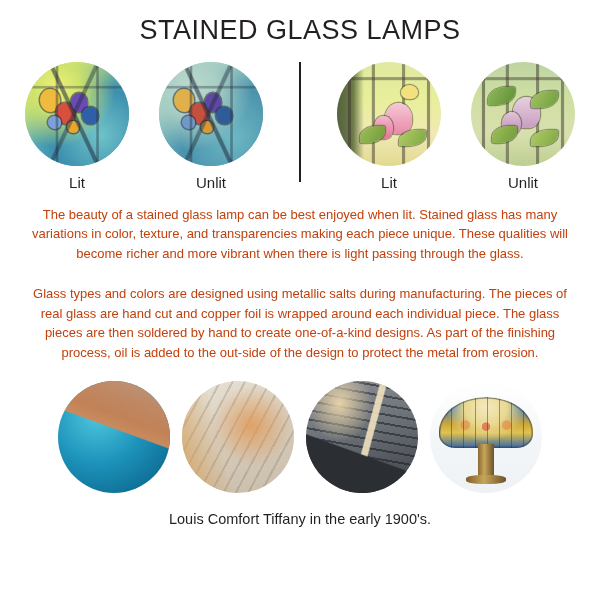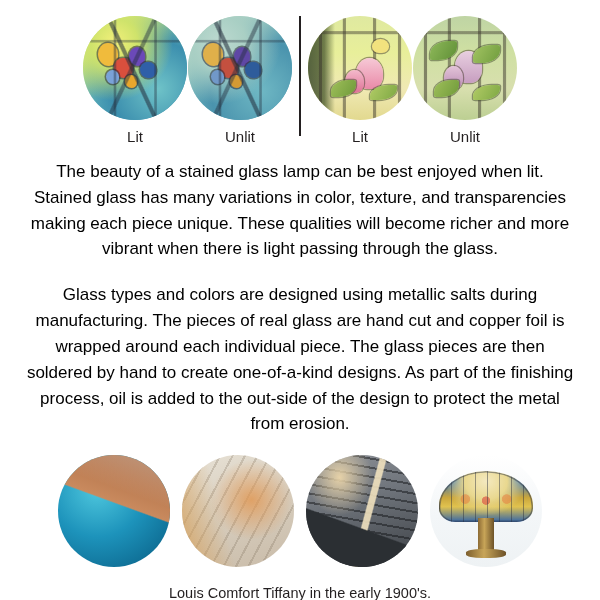--- a/index.html
+++ b/index.html
@@ -28,21 +28,21 @@
     color: #231f20;
     margin: 16px 0 0 0;
     line-height: 1.1;
   }
 
   
   .circle-row {
     display: flex;
     justify-content: center;
     align-items: flex-start;
-    gap: 1px;
+    gap: 30px;
     margin-top: 16px;
     position: relative;
   }
   .cell {
     width: 104px;
     display: flex;
     flex-direction: column;
     align-items: center;
   }
   .circ {
@@ -129,24 +129,24 @@
     box-shadow: 0 0 0 1.2px rgba(70,60,45,.5);
   }
   .leaf {
     position: absolute;
     border-radius: 70% 10% 70% 10%;
     box-shadow: 0 0 0 1.2px rgba(60,70,40,.5);
   }
 
   
   .para {
-    font-size: 17px;
+    font-size: 13px;
     line-height: 1.52;
     text-align: center;
-    color: #000000;
+    color: #c2410c;
     margin: 16px auto;
     width: 548px;
   }
   .p1 { margin-top: 14px; }
   .p2 { margin-top: 20px; }
 
   
   .proc-row {
     display: flex;
     justify-content: center;
@@ -237,20 +237,21 @@
     font-size: 14.5px;
     line-height: 1.5;
     text-align: center;
   }
 </style>
 </head>
 <body>
 
 <div class="page">
 
+  <h1 class="title">STAINED GLASS LAMPS</h1>
 
   <div class="circle-row">
 
     <div class="cell">
       <div class="circ">
         <div class="artA">
           <div class="blobs">
             <div class="blob" style="left:14%;top:26%;width:20%;height:22%;background:#f0bb3c;"></div>
             <div class="blob" style="left:30%;top:40%;width:18%;height:20%;background:#d94f3d;"></div>
             <div class="blob" style="left:44%;top:30%;width:16%;height:18%;background:#6b49b8;"></div>

